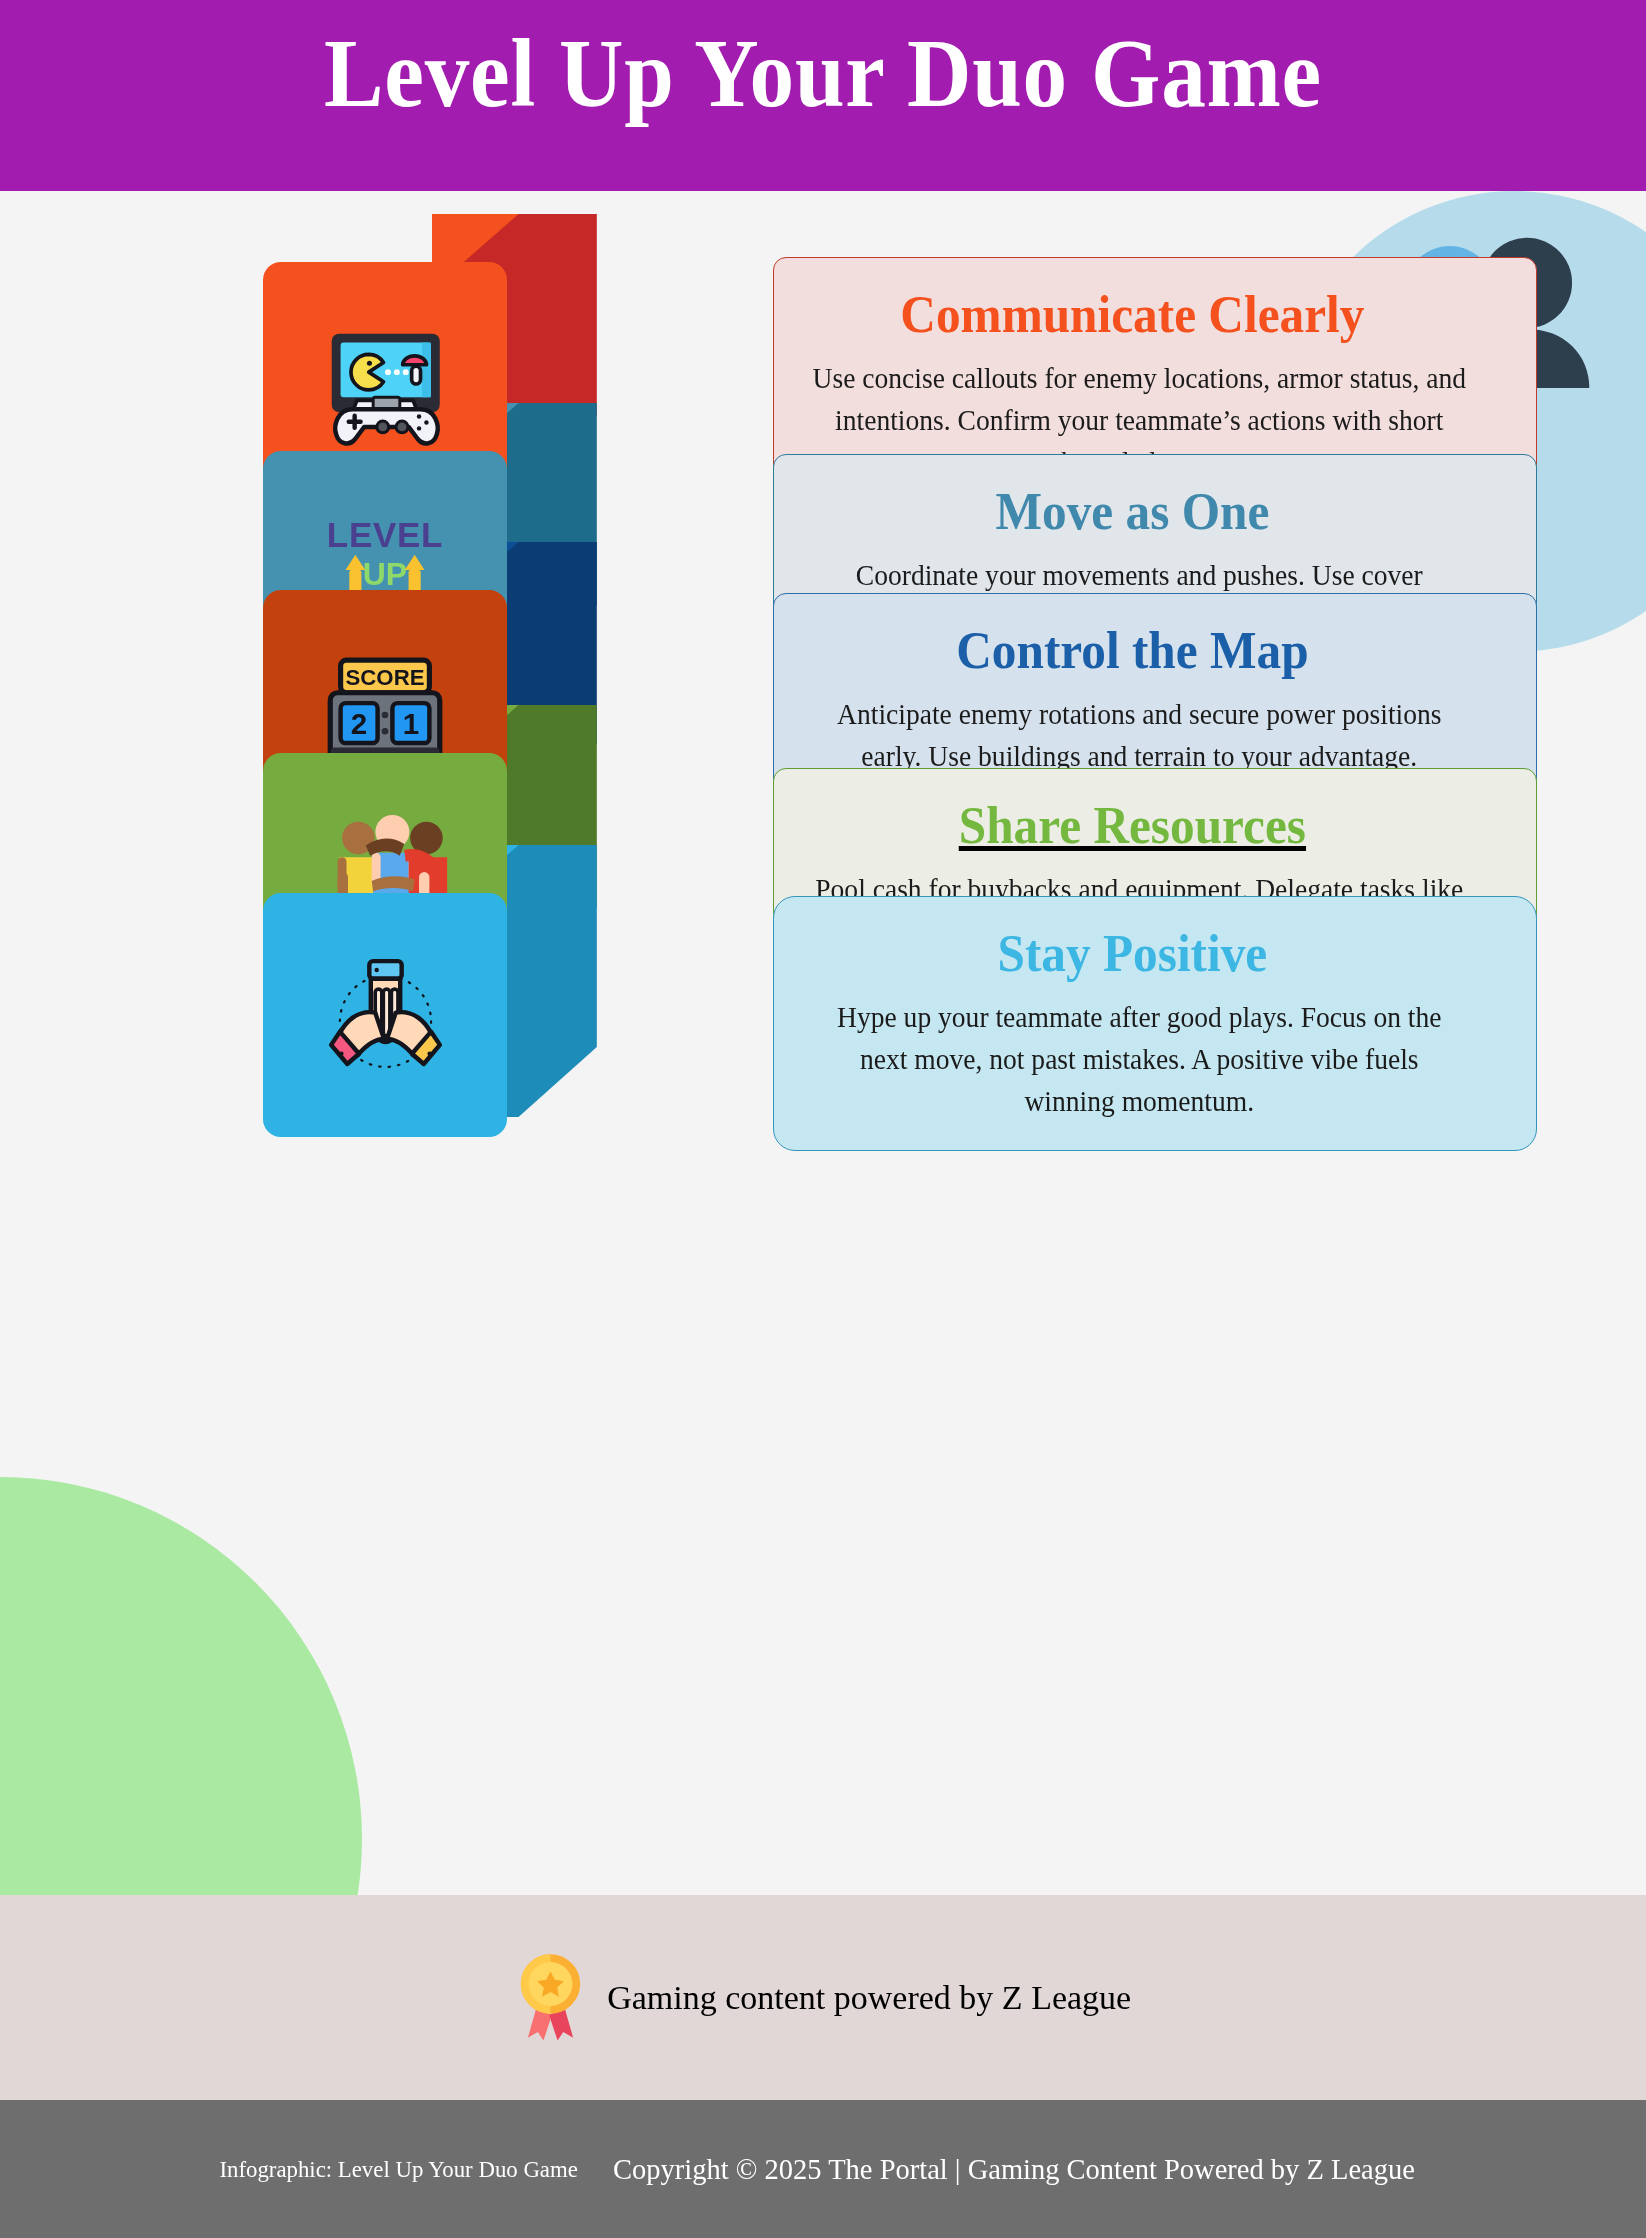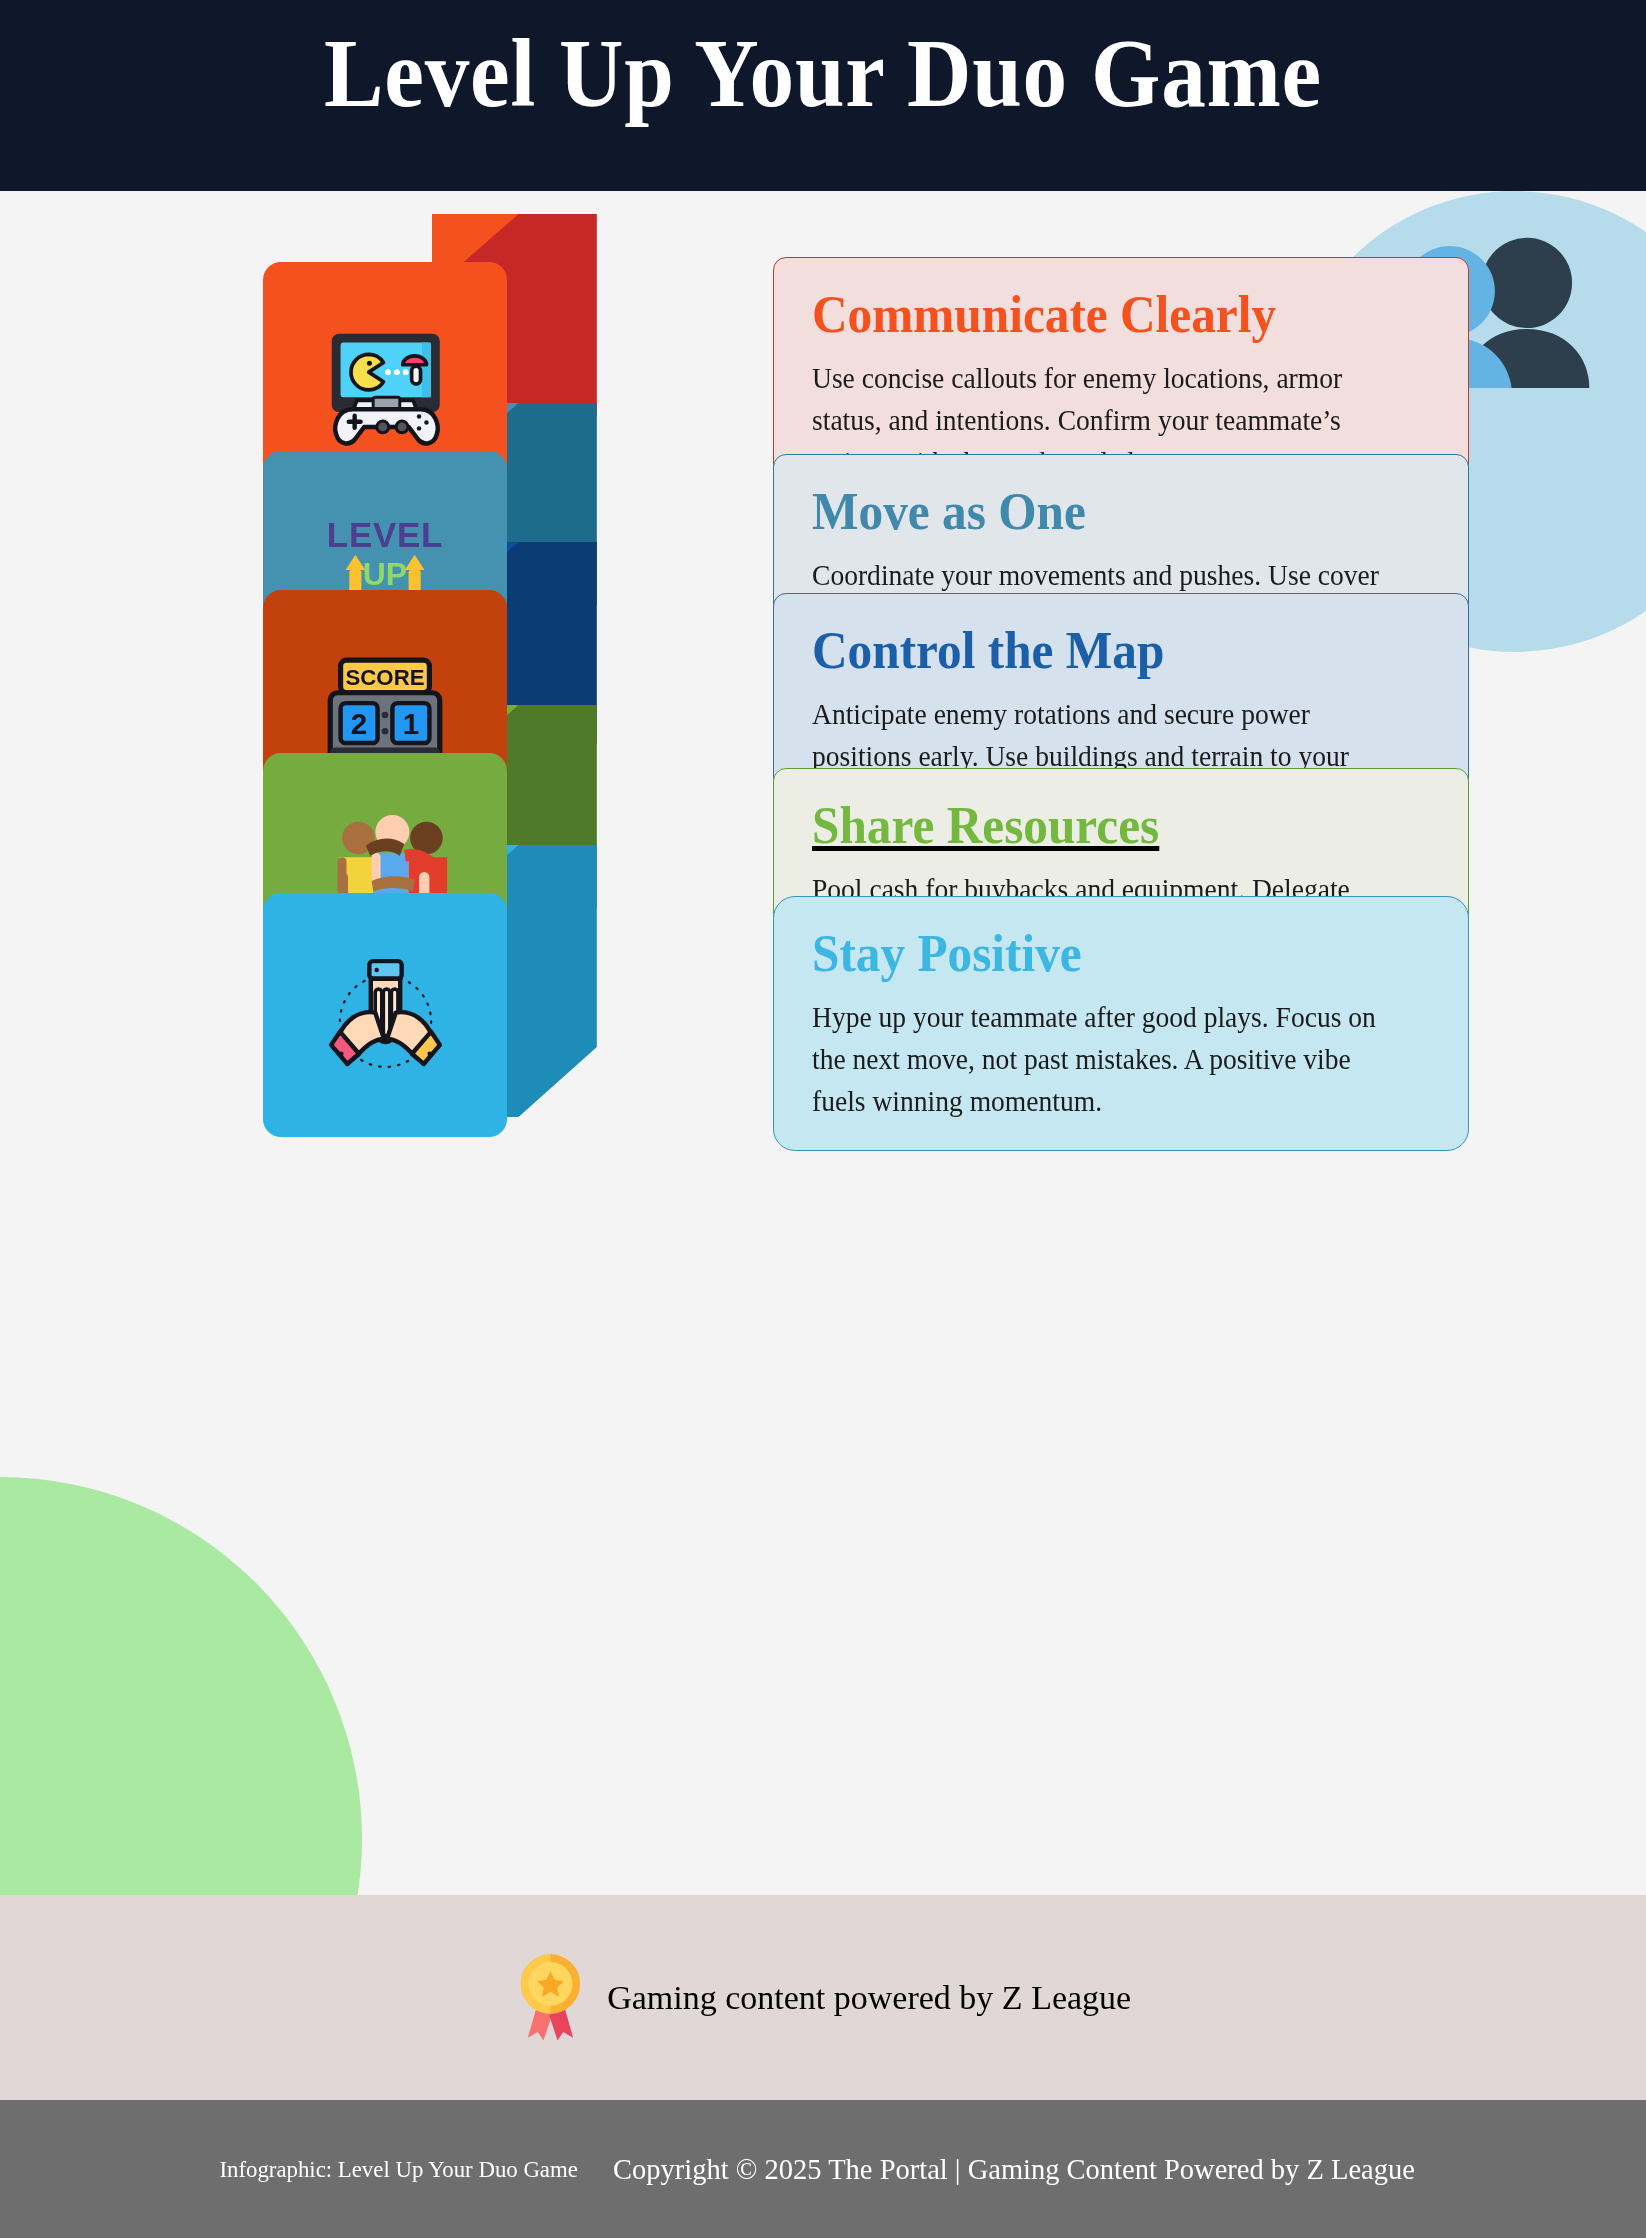--- a/index.html
+++ b/index.html
@@ -8,21 +8,21 @@
     background:#f4f4f4;
     font-family:"Liberation Serif", serif;
     overflow:hidden;
     position:relative;
   }
   .page{position:absolute;inset:0;overflow:hidden;background:#f4f4f4;}
 
   
   .header{
     position:absolute;left:0;top:0;width:1646px;height:191px;
-    background:#0f172a;z-index:40;
+    background:#a21caf;z-index:40;
   }
   .header-title{
     position:absolute;left:0;right:0;top:23px;
     text-align:center;
     color:#ffffff;
     font-family:"Liberation Serif", serif;
     font-weight:bold;
     font-size:97px;
     letter-spacing:0.8px;
     line-height:1.05;
@@ -67,26 +67,27 @@
     display:flex;align-items:center;justify-content:center;
     overflow:hidden;
     margin-top:48px;
   }
   .tile svg{display:block;}
 
   
   .panel{
     position:absolute;
     left:510px;
-    width:696px;
+    width:764px;
     border-radius:13px;
     border-width:1.6px;border-style:solid;
     box-sizing:border-box;
     z-index:12;
     padding:28px 35px 28px 38px;
+    text-align:center;
   }
   .panel-title{
     font-family:"Liberation Serif", serif;
     font-weight:bold;
     font-size:53px;
     line-height:1.08;
     margin:0 0 15px 0;
     transform:scaleX(0.93);
     transform-origin:left center;
     white-space:nowrap;

